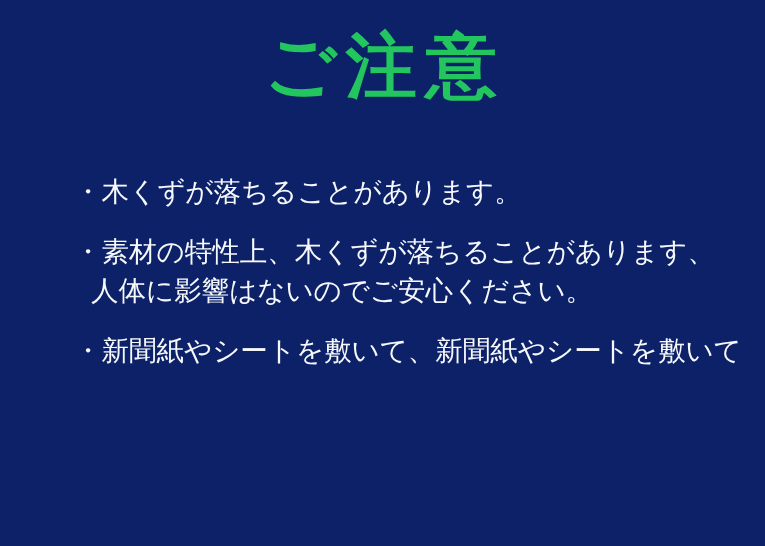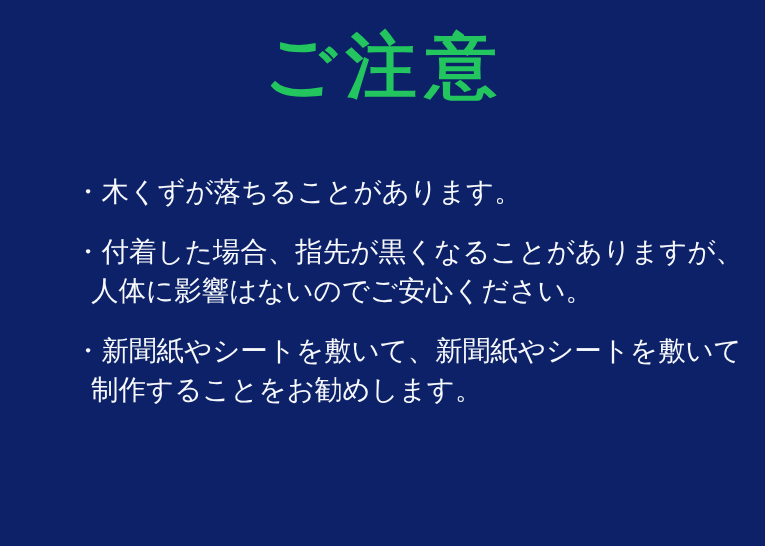--- a/index.html
+++ b/index.html
@@ -81,25 +81,24 @@
 
   <div id="notice-title">ご注意</div>
 
   <ul id="notice-list">
 
     <li class="notice-item">
       <span class="notice-line">・木くずが落ちることがあります。</span>
     </li>
 
     <li class="notice-item">
-      <span class="notice-line">・付着した場合、指先が黒くなることがありますが、</span>
+      <span class="notice-line">・素材の特性上、木くずが落ちることがあります、</span>
       <span class="notice-line continuation">人体に影響はないのでご安心ください。</span>
     </li>
 
     <li class="notice-item">
       <span class="notice-line">・新聞紙やシートを敷いて、新聞紙やシートを敷いて</span>
-      <span class="notice-line continuation">制作することをお勧めします。</span>
     </li>
 
 
   </ul>
 
 </div>
 
 </body></html>

